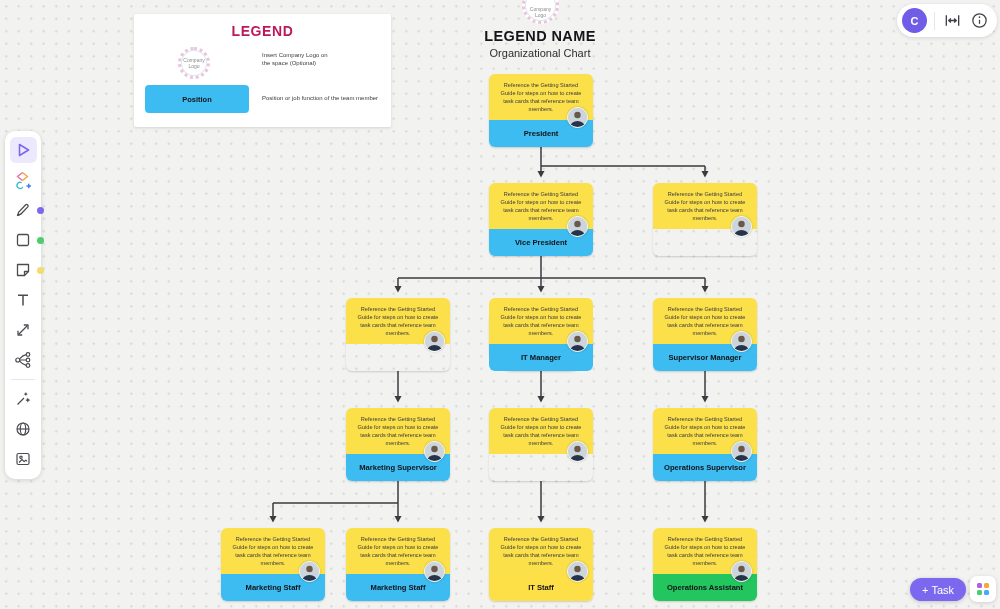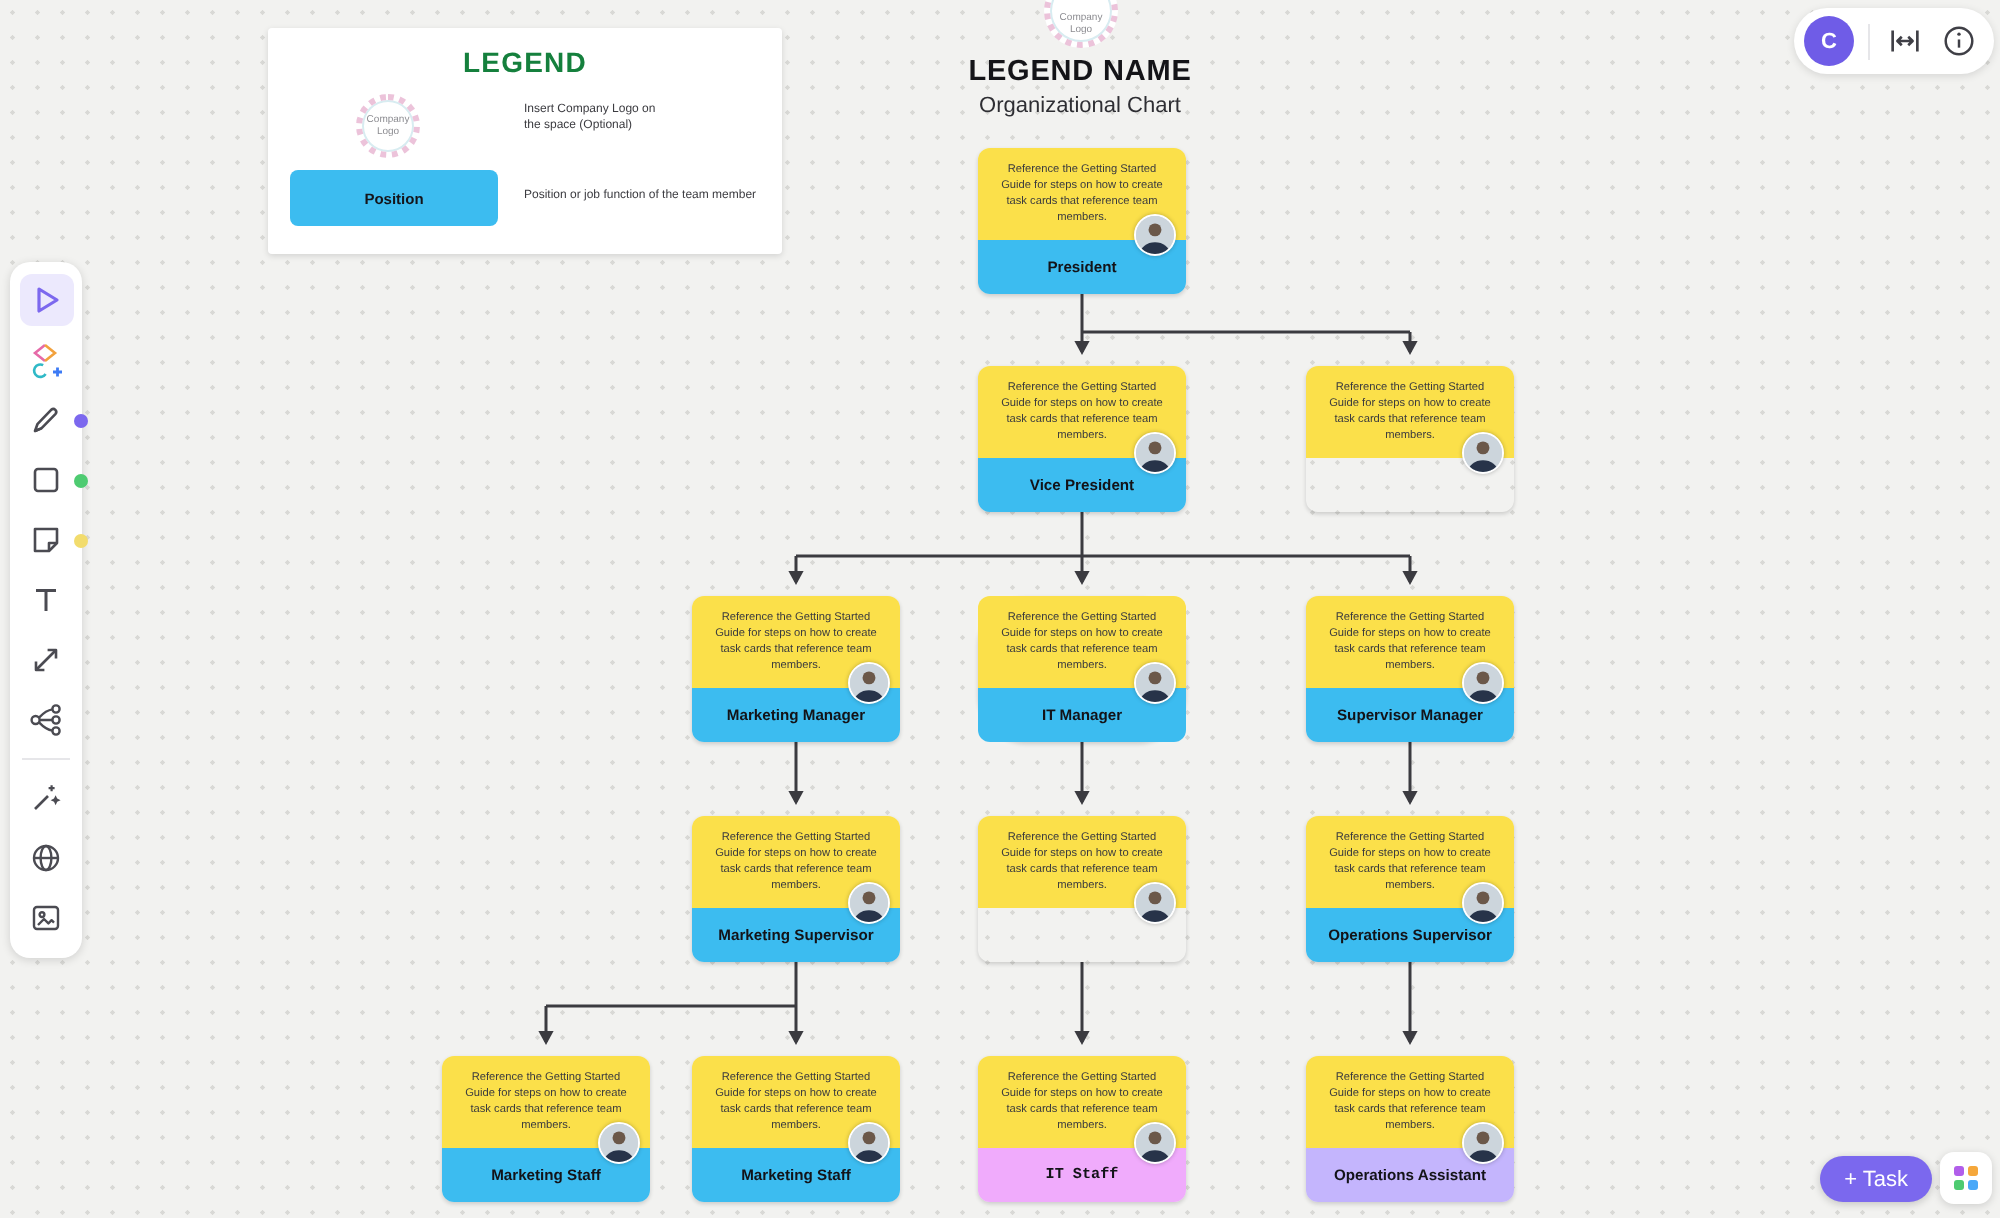--- a/index.html
+++ b/index.html
@@ -21,21 +21,21 @@
     background:#fff; border:3px dotted #ecc3da; box-shadow:0 0 0 1px #d8ecf1 inset;
     display:flex; align-items:flex-end; justify-content:center; padding-bottom:3px;
   }
   .board-logo span { font-size:5px; line-height:6px; color:#8d8d92; }
   .board-title { padding-top:28px; font-size:14.5px; font-weight:bold; letter-spacing:.4px; color:#141418; }
   .board-subtitle { margin-top:3px; font-size:11px; color:#2e2e33; }
 
   
   .legend { position:absolute; left:134px; top:14px; width:257px; height:113px; background:#fff;
     border-radius:2px; box-shadow:0 1px 3px rgba(0,0,0,.13); }
-  .legend-title { text-align:center; padding-top:9px; font-size:14px; font-weight:bold; letter-spacing:.6px; color:#15803d; }
+  .legend-title { text-align:center; padding-top:9px; font-size:14px; font-weight:bold; letter-spacing:.6px; color:#be185d; }
   .legend-logo { position:absolute; left:44px; top:33px; width:32px; height:32px; border-radius:50%;
     background:#fff; border:3px dotted #ecc3da; box-shadow:0 0 0 1px #d8ecf1 inset;
     display:flex; align-items:center; justify-content:center; text-align:center; }
   .legend-logo span { font-size:5px; line-height:6px; color:#8d8d92; }
   .legend-logo-caption { position:absolute; left:128px; top:37px; width:72px; font-size:6px; line-height:8px; color:#3c3c41; }
   .legend-pos-box { position:absolute; left:11px; top:71px; width:104px; height:28px; border-radius:4px;
     display:flex; align-items:center; justify-content:center; font-size:7.5px; font-weight:bold; color:#15151a; }
   .legend-pos-caption { position:absolute; left:128px; top:81px; width:125px; font-size:6px; color:#3c3c41; }
 
   
@@ -152,21 +152,20 @@
         <div class="node-photo">
           <svg viewBox="0 0 20 20">
             <rect width="20" height="20" fill="#ccd5dc"></rect>
             <circle cx="10" cy="7.3" r="3.4" fill="#6b584a"></circle>
             <path d="M2.2,20 a7.8,6.2 0 0 1 15.6,0 z" fill="#273349"></path>
           </svg>
         </div>
       </div>
       <div class="node" style="left: 346px; top: 298px;">
         <div class="node-guide" style="background: rgb(251, 224, 74);">Reference the Getting Started Guide for steps on how to create task cards that reference team members.</div>
-        <div class="node-title" style="background: rgb(60, 188, 240);">Marketing Manager</div>
         <div class="node-photo">
           <svg viewBox="0 0 20 20">
             <rect width="20" height="20" fill="#ccd5dc"></rect>
             <circle cx="10" cy="7.3" r="3.4" fill="#6b584a"></circle>
             <path d="M2.2,20 a7.8,6.2 0 0 1 15.6,0 z" fill="#273349"></path>
           </svg>
         </div>
       </div>
       <div class="node" style="left: 489px; top: 298px; border-radius: 24px;">
         <div class="node-guide" style="background: rgb(251, 224, 74);">Reference the Getting Started Guide for steps on how to create task cards that reference team members.</div>
@@ -239,32 +238,32 @@
         <div class="node-photo">
           <svg viewBox="0 0 20 20">
             <rect width="20" height="20" fill="#ccd5dc"></rect>
             <circle cx="10" cy="7.3" r="3.4" fill="#6b584a"></circle>
             <path d="M2.2,20 a7.8,6.2 0 0 1 15.6,0 z" fill="#273349"></path>
           </svg>
         </div>
       </div>
       <div class="node" style="left: 489px; top: 528px;">
         <div class="node-guide" style="background: rgb(251, 224, 74);">Reference the Getting Started Guide for steps on how to create task cards that reference team members.</div>
-        <div class="node-title" style="background: #f0abfc; font-family: Liberation Mono, monospace;">IT Staff</div>
+        <div class="node-title" style="background: #fde047;">IT Staff</div>
         <div class="node-photo">
           <svg viewBox="0 0 20 20">
             <rect width="20" height="20" fill="#ccd5dc"></rect>
             <circle cx="10" cy="7.3" r="3.4" fill="#6b584a"></circle>
             <path d="M2.2,20 a7.8,6.2 0 0 1 15.6,0 z" fill="#273349"></path>
           </svg>
         </div>
       </div>
       <div class="node" style="left: 653px; top: 528px;">
         <div class="node-guide" style="background: rgb(251, 224, 74);">Reference the Getting Started Guide for steps on how to create task cards that reference team members.</div>
-        <div class="node-title" style="background: #c4b5fd;">Operations Assistant</div>
+        <div class="node-title" style="background: #22c55e;">Operations Assistant</div>
         <div class="node-photo">
           <svg viewBox="0 0 20 20">
             <rect width="20" height="20" fill="#ccd5dc"></rect>
             <circle cx="10" cy="7.3" r="3.4" fill="#6b584a"></circle>
             <path d="M2.2,20 a7.8,6.2 0 0 1 15.6,0 z" fill="#273349"></path>
           </svg>
         </div>
       </div>
     </div>
 </div>

